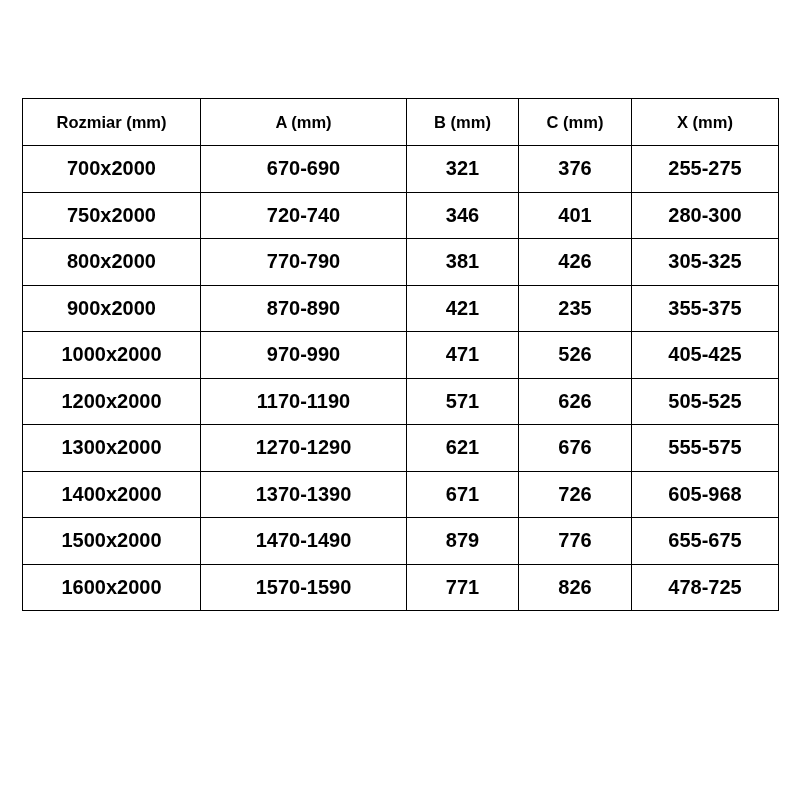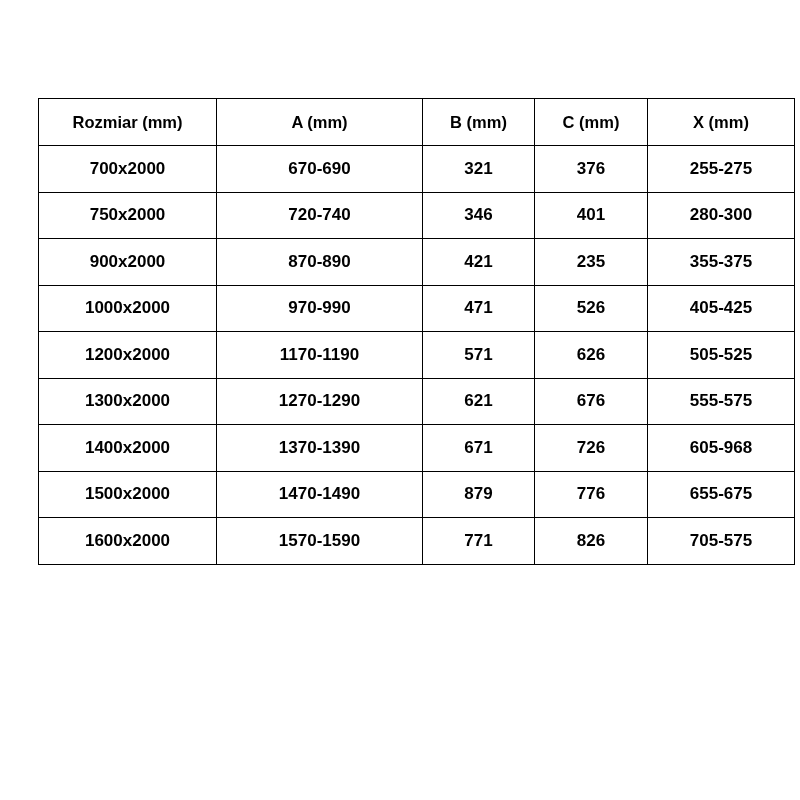--- a/index.html
+++ b/index.html
@@ -17,42 +17,41 @@
     position: relative;
     width: 800px;
     height: 800px;
     box-sizing: border-box;
   }
   .table-wrap {
     position: absolute;
     left: 22px;
     top: 98px;
     width: 756px;
-    margin-left: 16px;
   }
   table.spec {
     border-collapse: collapse;
     width: 756px;
     table-layout: fixed;
   }
   table.spec td, table.spec th {
     border: 1px solid #000000;
     text-align: center;
     vertical-align: middle;
     font-weight: bold;
     color: #000000;
     padding: 0;
   }
   table.spec thead th {
     height: 46px;
     font-size: 16.5px;
   }
   table.spec tbody td {
     height: 45.5px;
-    font-size: 17px;
+    font-size: 20px;
   }
   .col-size   { width: 178px; }
   .col-a      { width: 206px; }
   .col-b      { width: 112px; }
   .col-c      { width: 113px; }
   .col-x      { width: 147px; }
 </style>
 </head>
 <body>
 
@@ -82,20 +81,27 @@
           <td>321</td>
           <td>376</td>
           <td>255-275</td>
         </tr>
         <tr>
           <td>750x2000</td>
           <td>720-740</td>
           <td>346</td>
           <td>401</td>
           <td>280-300</td>
+        </tr>
+        <tr>
+          <td>800x2000</td>
+          <td>770-790</td>
+          <td>381</td>
+          <td>426</td>
+          <td>305-325</td>
         </tr>
         <tr>
           <td>900x2000</td>
           <td>870-890</td>
           <td>421</td>
           <td>235</td>
           <td>355-375</td>
         </tr>
         <tr>
           <td>1000x2000</td>
@@ -130,18 +136,18 @@
           <td>1470-1490</td>
           <td>879</td>
           <td>776</td>
           <td>655-675</td>
         </tr>
         <tr>
           <td>1600x2000</td>
           <td>1570-1590</td>
           <td>771</td>
           <td>826</td>
-          <td>705-575</td>
+          <td>478-725</td>
         </tr>
       </tbody>
     </table>
   </div>
 </div>
 
 </body></html>

